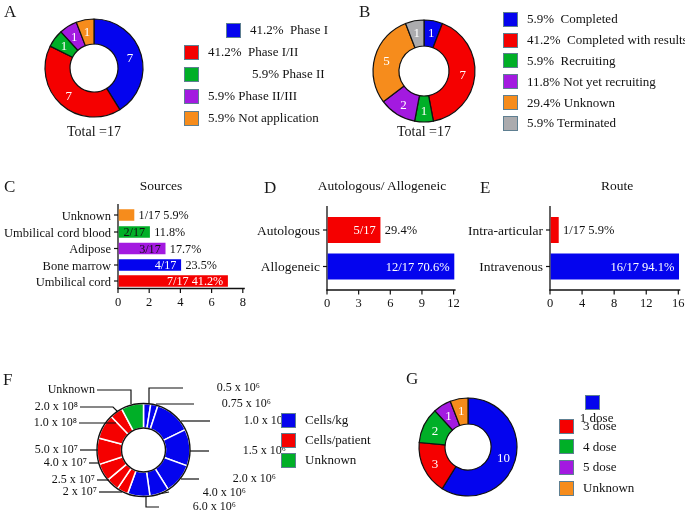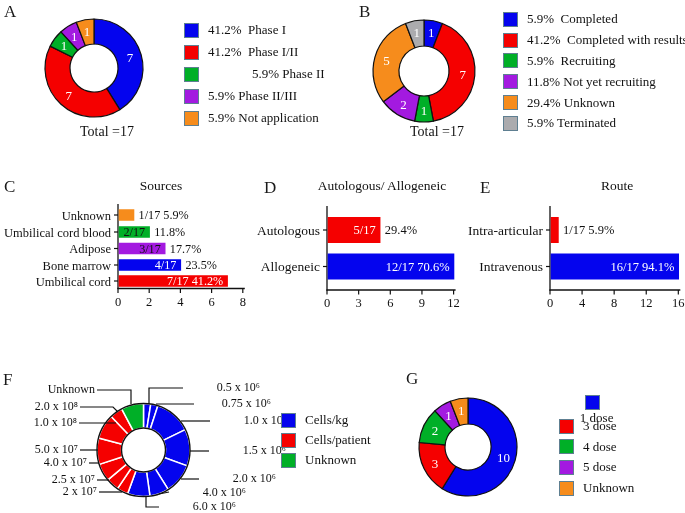--- a/index.html
+++ b/index.html
@@ -1,20 +1,20 @@
 <!DOCTYPE html>
 <html><head>
 <meta charset="utf-8">
 <style>
   html,body{margin:0;padding:0;background:#fff;}
   .page{position:relative;width:685px;height:513px;background:#ffffff;overflow:hidden;
         font-family:"Liberation Serif","DejaVu Serif",serif;color:#111;}
   .page svg{position:absolute;left:0;top:0;}
   .plabel{position:absolute;font-size:17px;color:#1a1a1a;}
-  .total{position:absolute;font-size:14px;text-align:right;}
+  .total{position:absolute;font-size:14px;text-align:center;}
   .ctitle{position:absolute;font-size:13.5px;text-align:center;}
   .callout{position:absolute;font-size:12px;line-height:13px;white-space:nowrap;}
   .callout.cl-left{text-align:right;}
   .callout.cl-right{text-align:right;}
   .legend{position:absolute;}
   .lrow{display:flex;align-items:center;}
   .swatch{display:inline-block;width:13px;height:13px;border:1.5px solid #5E7F91;
           box-sizing:content-box;margin-right:9px;flex:0 0 auto;}
   .ltext{font-size:13px;white-space:pre;}
 </style>
@@ -189,21 +189,21 @@
 
   <span class="callout cl-right" style="left:185px;top:381px;width:75px">0.5  x 10⁶</span>
   <span class="callout cl-right" style="left:196px;top:397px;width:75px">0.75  x 10⁶</span>
   <span class="callout cl-right" style="left:212px;top:414px;width:75px">1.0  x 10⁶</span>
   <span class="callout cl-right" style="left:211px;top:444px;width:75px">1.5 x 10⁶</span>
   <span class="callout cl-right" style="left:201px;top:472px;width:75px">2.0 x 10⁶</span>
   <span class="callout cl-right" style="left:171px;top:486px;width:75px">4.0 x 10⁶</span>
   <span class="callout cl-right" style="left:161px;top:500px;width:75px">6.0 x 10⁶</span>
 
   <div class="legend" style="left:184px;top:19px">
-      <div class="lrow" style="height: 22px;">
+      <div class="lrow" style="height: 22px; margin-left: 42px;">
         <span class="swatch" style="background: rgb(4, 4, 238);"></span>
         <span class="ltext">41.2%  Phase I</span>
       </div>
       <div class="lrow" style="height: 22px;">
         <span class="swatch" style="background: rgb(245, 0, 0);"></span>
         <span class="ltext">41.2%  Phase I/II</span>
       </div>
       <div class="lrow" style="height: 22px; gap: 44px;">
         <span class="swatch" style="background: rgb(0, 175, 39);"></span>
         <span class="ltext">5.9% Phase II</span>

